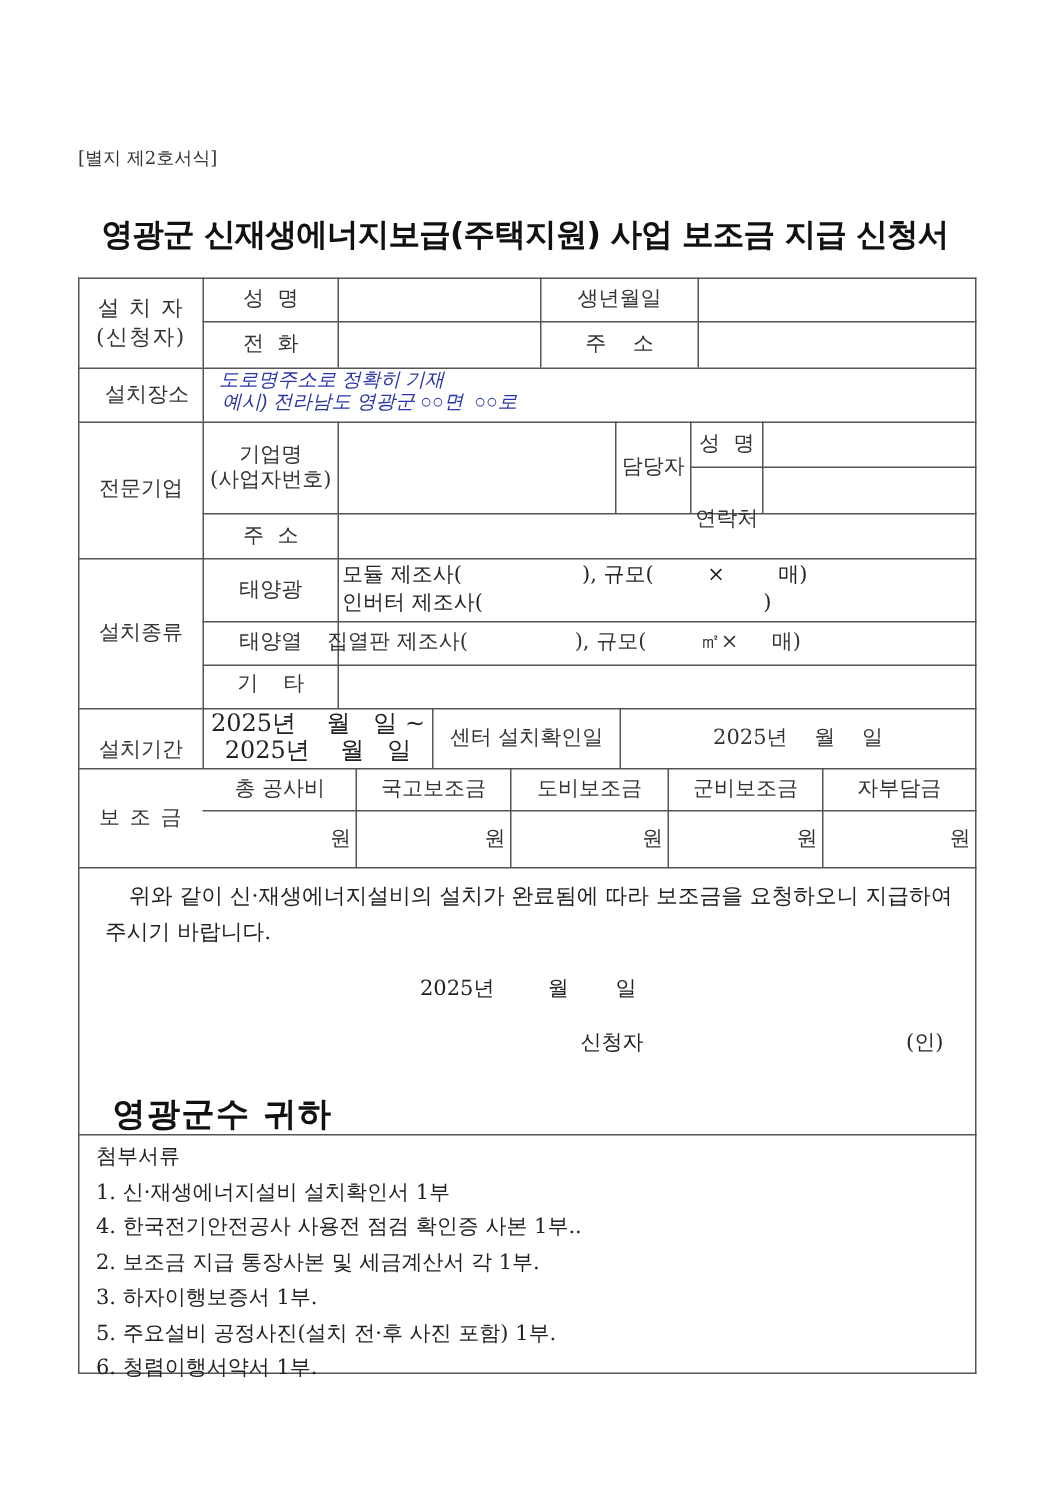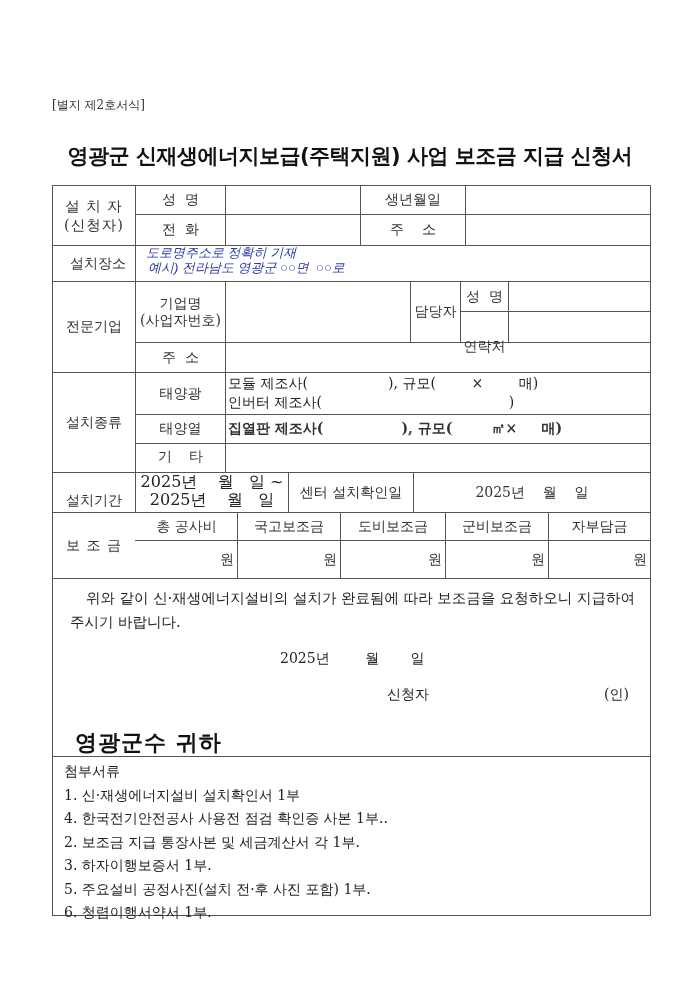--- a/index.html
+++ b/index.html
@@ -99,21 +99,21 @@
   <div class="cell pre" style="left:136px;top:343px;width:89px;height:29px;">주  소</div>
   <div class="cell left field" style="left:226px;top:343px;width:424px;height:29px;"></div>
 
   <div class="cell" style="left:53px;top:373px;width:82px;height:99px;">설치종류</div>
   <div class="cell" style="left:136px;top:373px;width:89px;height:41px;">태양광</div>
   <div class="abs field" style="left:228px;top:374px;width:420px;height:40px;font-size:14px;line-height:19px;">
     <div class="pre">모듈 제조사(                  ), 규모(        ×        매)</div>
     <div class="pre">인버터 제조사(                                          )</div>
   </div>
   <div class="cell" style="left:136px;top:415px;width:89px;height:28px;">태양열</div>
-  <div class="cell left field pre" style="left:226px;top:415px;width:424px;height:28px;padding-left:2px;font-weight:bold;">집열판 제조사(                ), 규모(        ㎡×     매)</div>
+  <div class="cell left field pre" style="left:216px;top:415px;width:424px;height:28px;padding-left:2px;">집열판 제조사(                ), 규모(        ㎡×     매)</div>
   <div class="cell pre" style="left:136px;top:444px;width:89px;height:28px;font-family:Liberation Mono, monospace;">기  타</div>
   <div class="cell left field" style="left:226px;top:444px;width:424px;height:28px;"></div>
 
   <div class="cell" style="left:53px;top:481px;width:82px;height:39px;">설치기간</div>
   <div class="abs field" style="left:136px;top:473px;width:152px;height:39px;font-size:16px;line-height:18px;text-align:center;">
     <div class="pre">2025년    월   일 ~</div>
     <div class="pre">2025년    월   일</div>
   </div>
   <div class="cell" style="left:289px;top:473px;width:124px;height:39px;">센터 설치확인일</div>
   <div class="cell pre field" style="left:414px;top:473px;width:236px;height:39px;">2025년    월    일</div>

